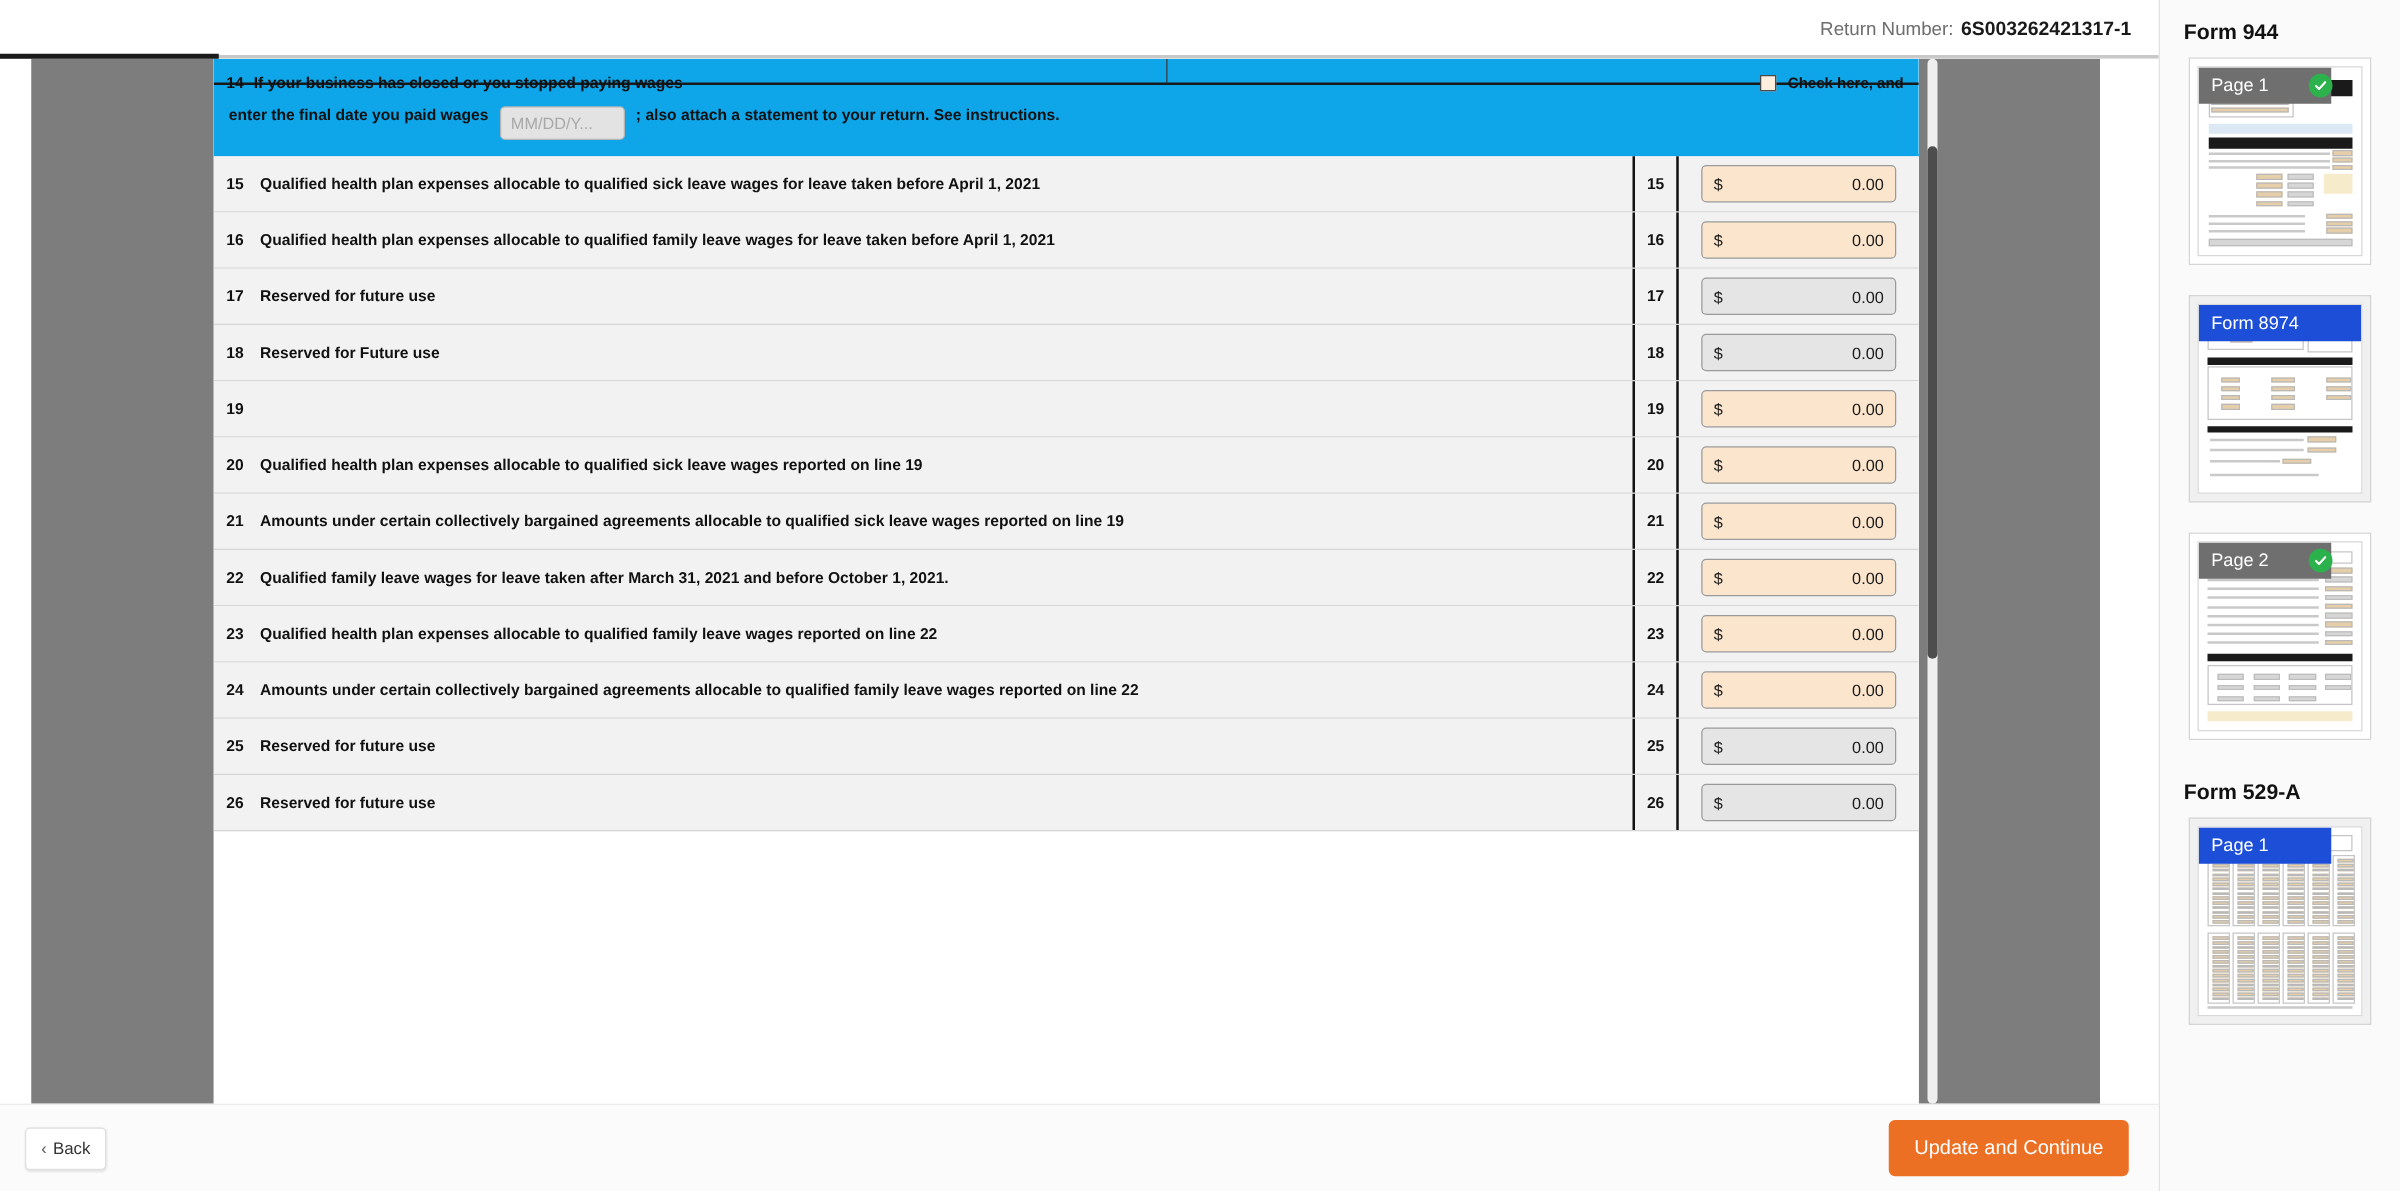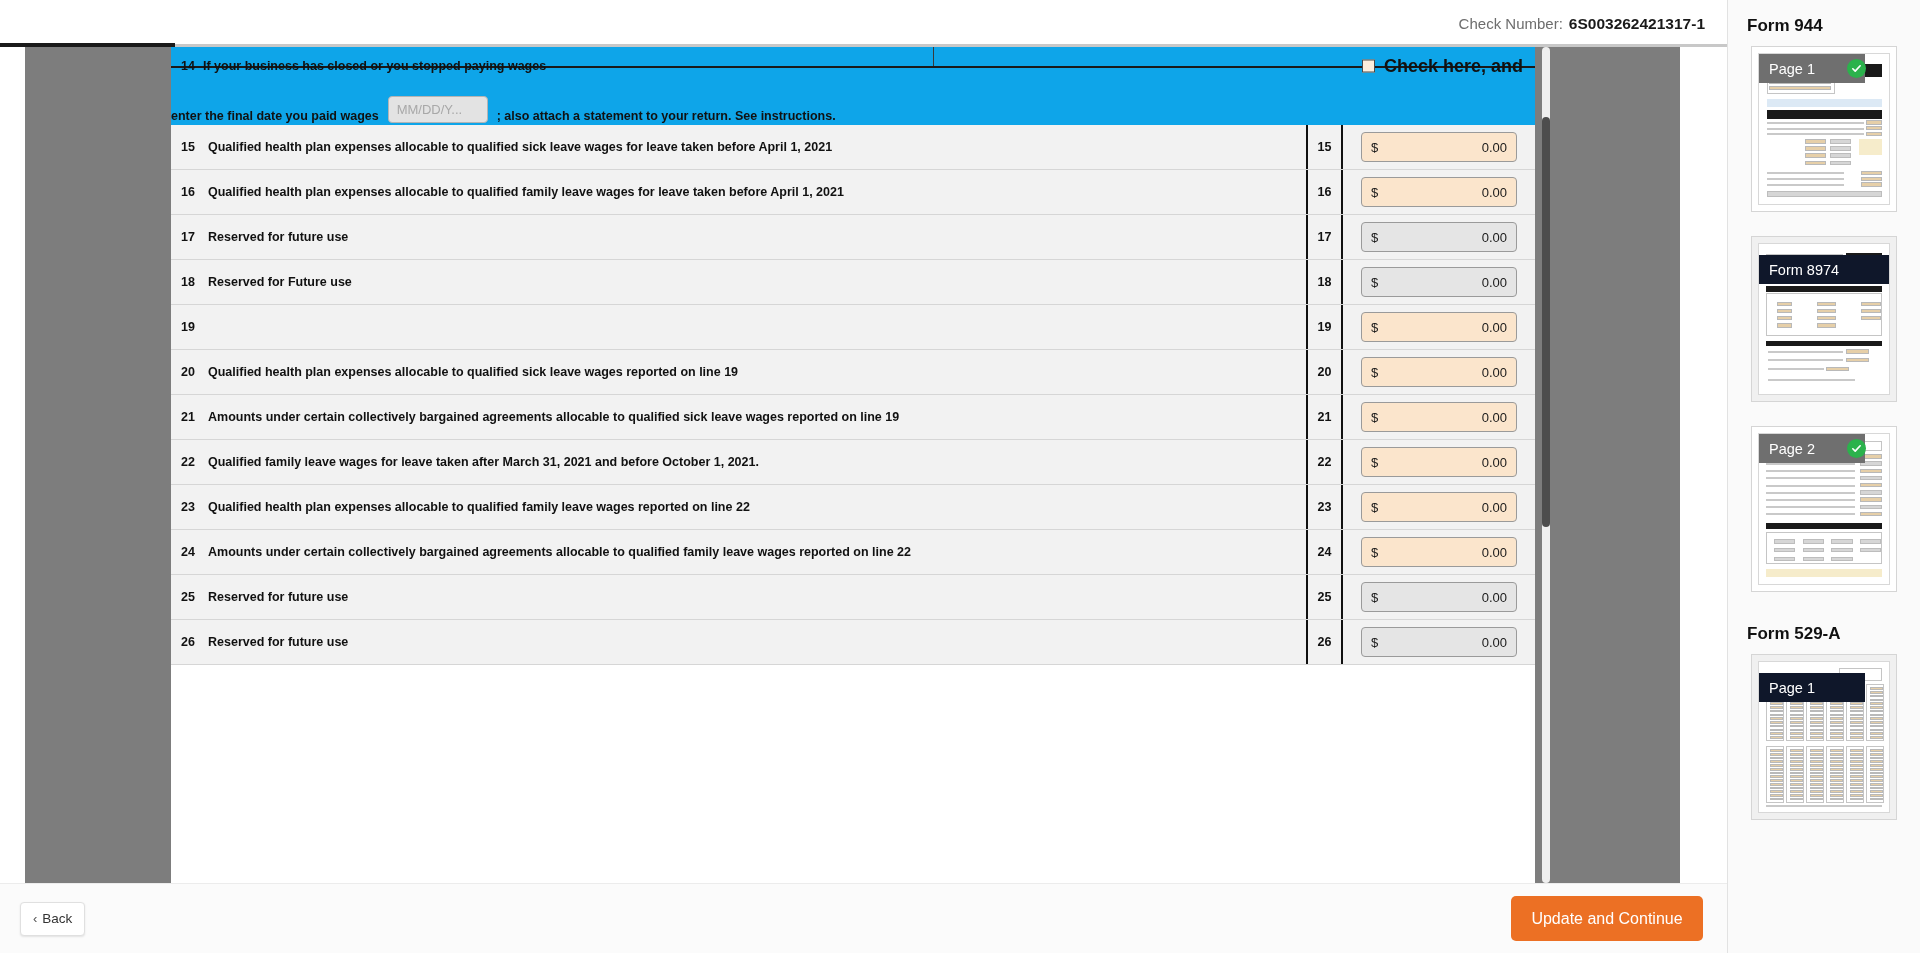--- a/index.html
+++ b/index.html
@@ -137,23 +137,23 @@
   .l14-num{ width:22px; font-size:12.5px; font-weight:700; color:#111;}
   .l14-text{ font-size:12.5px; font-weight:700; color:#111;}
   .l14-check{
     position:absolute; right:12px; top:50%; transform:translateY(-50%);
     display:flex; align-items:center; gap:9px;
   }
   .cb-box{
     width:13px; height:13px; background:#fdeedd; border:1.4px solid #4a4a4a;
     cursor:pointer;
   }
-  .cb-label{ font-size:18px; font-weight:700; color:#111; }
+  .cb-label{ font-size:12px; font-weight:700; color:#111; }
   .l14-row2{
-    display:flex; align-items:flex-end; height:38px; gap:0;
+    display:flex; align-items:flex-start; height:38px; padding-left:12px; gap:0;
   }
   .l14-lead{ font-size:12.5px; font-weight:700; color:#111;}
   .date-input{
     width:100px; height:27px; margin:0 9px;
     background:#e3e3e3; border:1px solid #b4b4b4; border-radius:4px;
     font-family:"Liberation Sans", sans-serif;
     font-size:13px; color:#9d9d9d; padding:0 8px;
     outline:none;
   }
   .date-input::placeholder{ color:#a8a8a8; }
@@ -267,21 +267,21 @@
   .thumb-badge{
     position:absolute; left:0; top:0;
     height:29px; width:106px;
     background:#6f6f6f;
     display:flex; align-items:center;
     padding-left:10px;
     color:#ffffff; font-size:14.5px; font-weight:400;
     z-index:4;
   }
   .thumb-badge.wide{ width:130px; }
-  .thumb-badge.light{ background:#0f172a;margin-top:11px; }
+  .thumb-badge.light{ background:#1d4ed8; }
   .thumb-check{
     position:absolute; left:88px; top:5px;
     width:19px; height:19px; border-radius:50%;
     background:#2bb24c; z-index:5;
     display:flex; align-items:center; justify-content:center;
   }
   .thumb-check svg{ display:block; }
 
   
   .mini{ position:absolute; inset:3px; }
@@ -296,21 +296,21 @@
 </head>
 <body>
 
 <div class="app">
 
   <div class="main-col">
 
     <div class="app-header">
       <div class="accent-underline"></div>
       <div class="header-right">
-        <span class="rn-label">Check Number:</span>
+        <span class="rn-label">Return Number:</span>
         <span class="rn-value">6S003262421317-1</span>
       </div>
     </div>
 
 
     <div class="viewport-wrap">
       <div class="left-gutter"></div>
       <div class="gutter-grey"></div>
       <div class="right-grey"></div>
 

